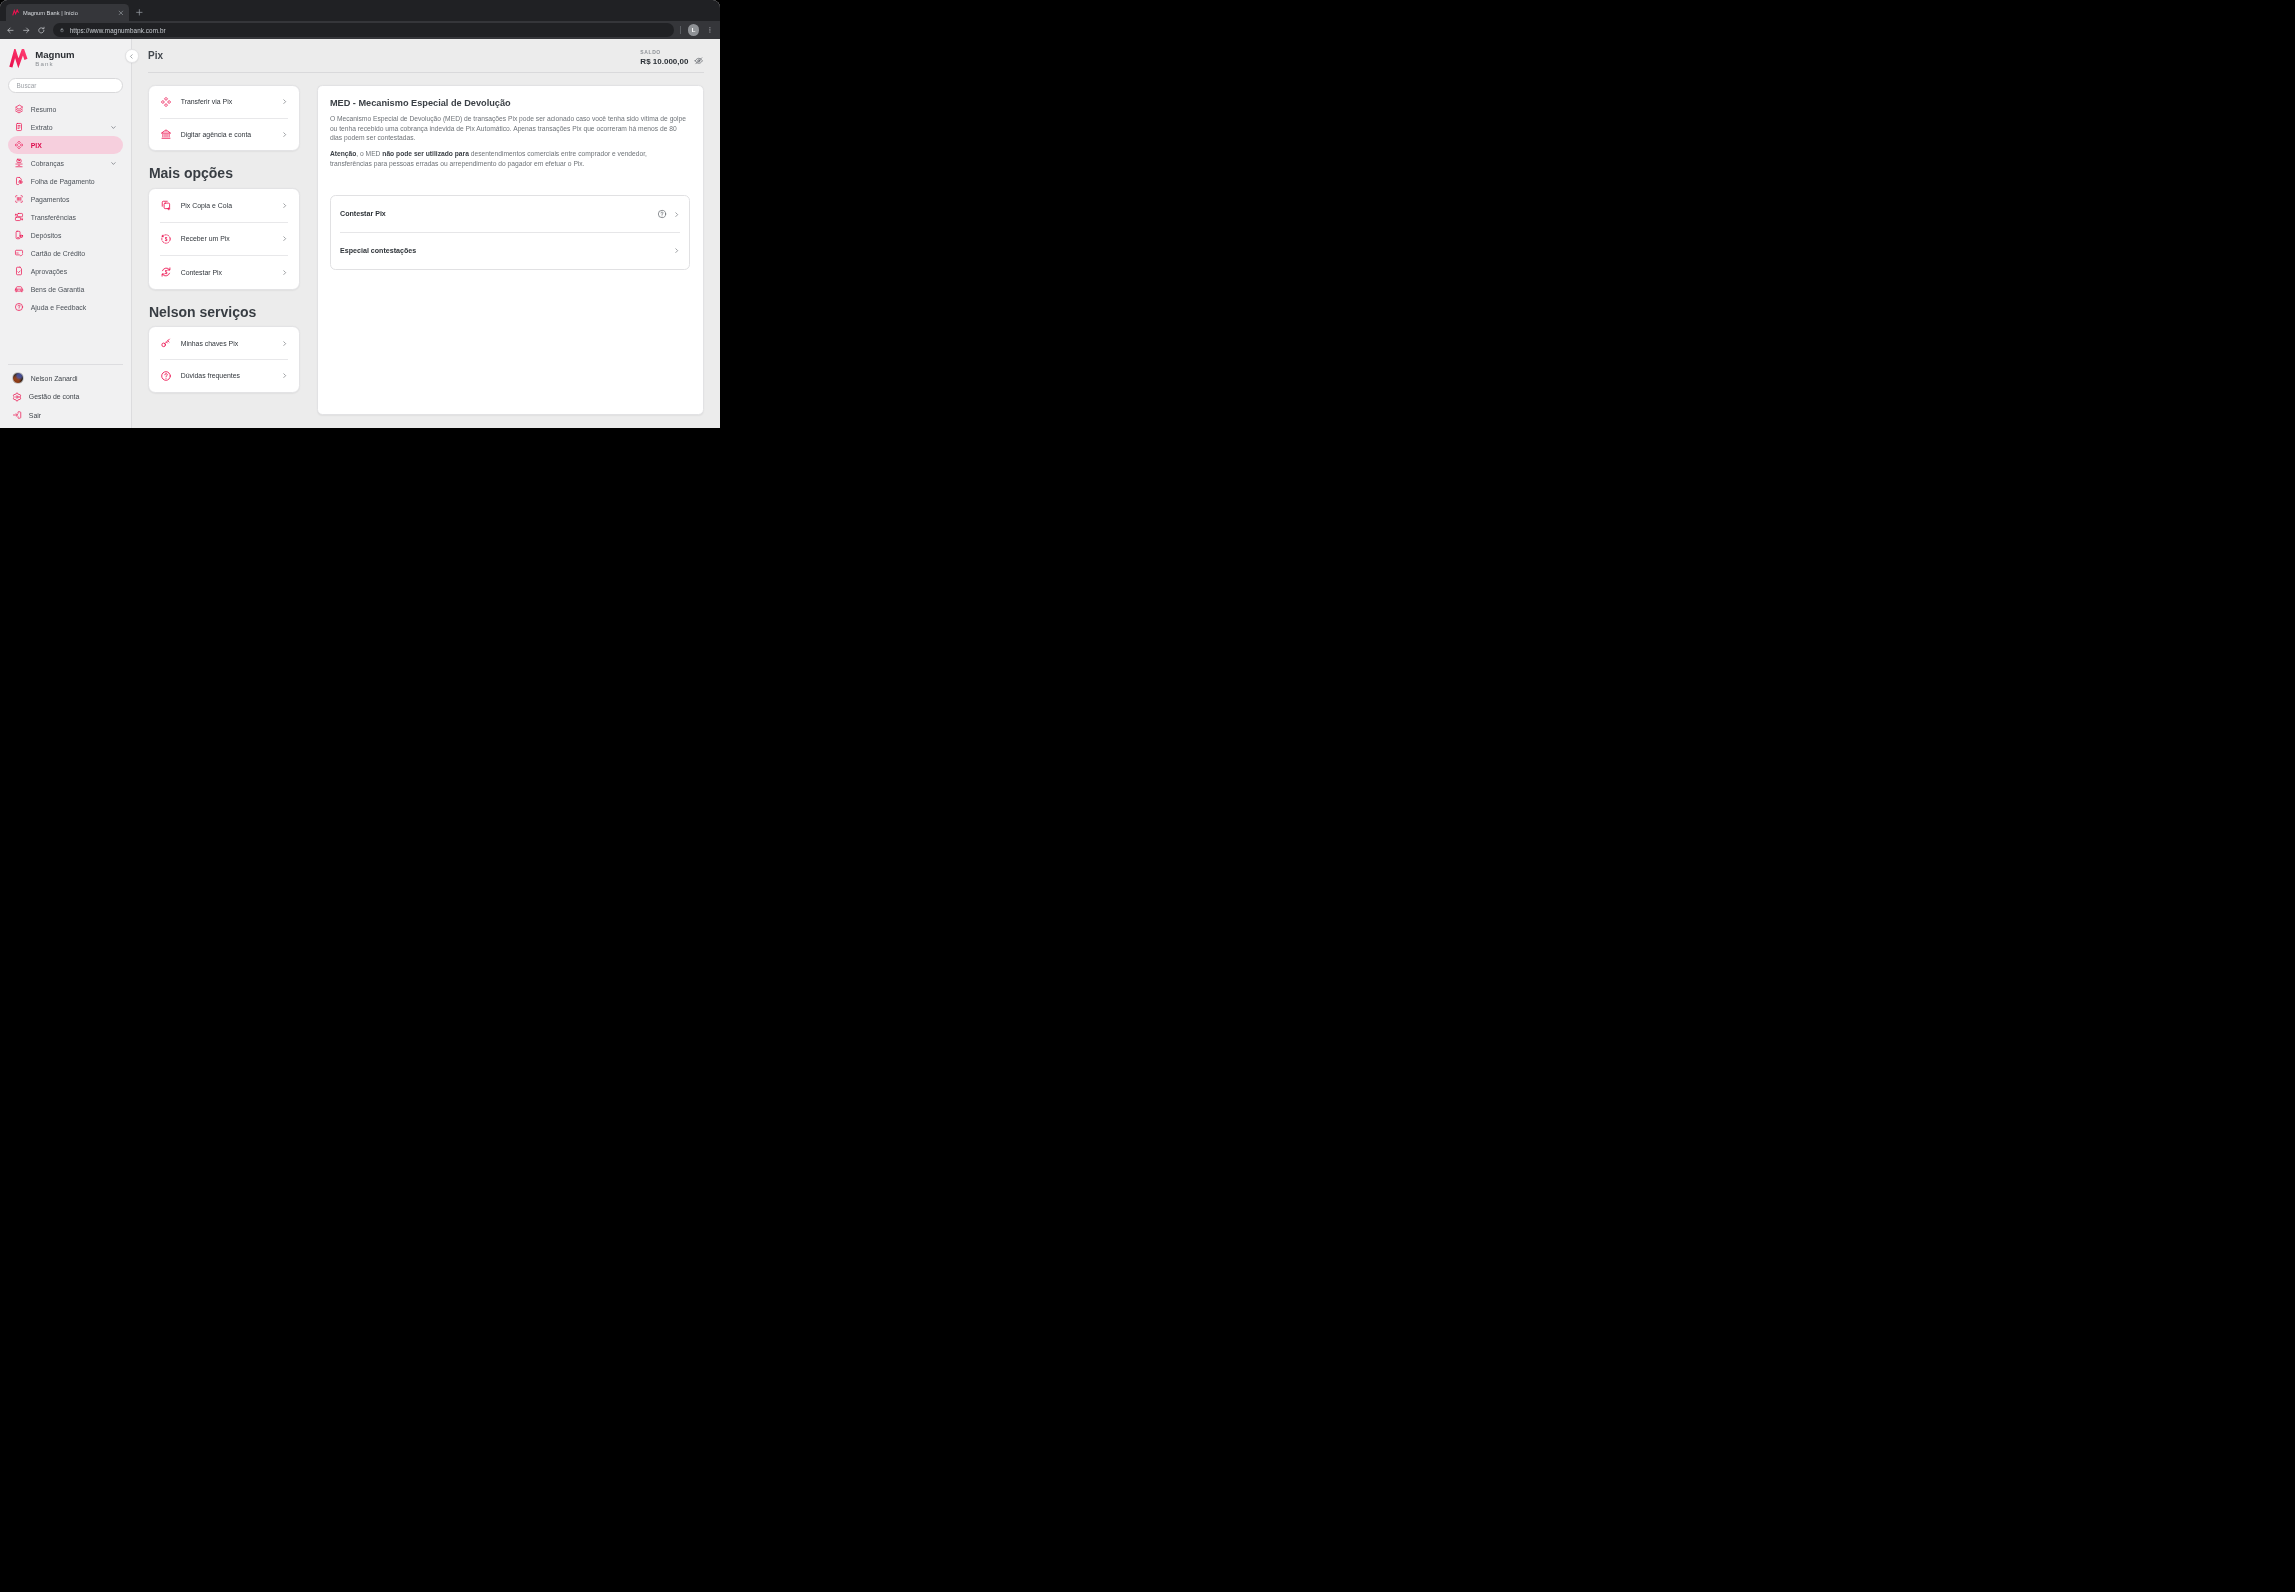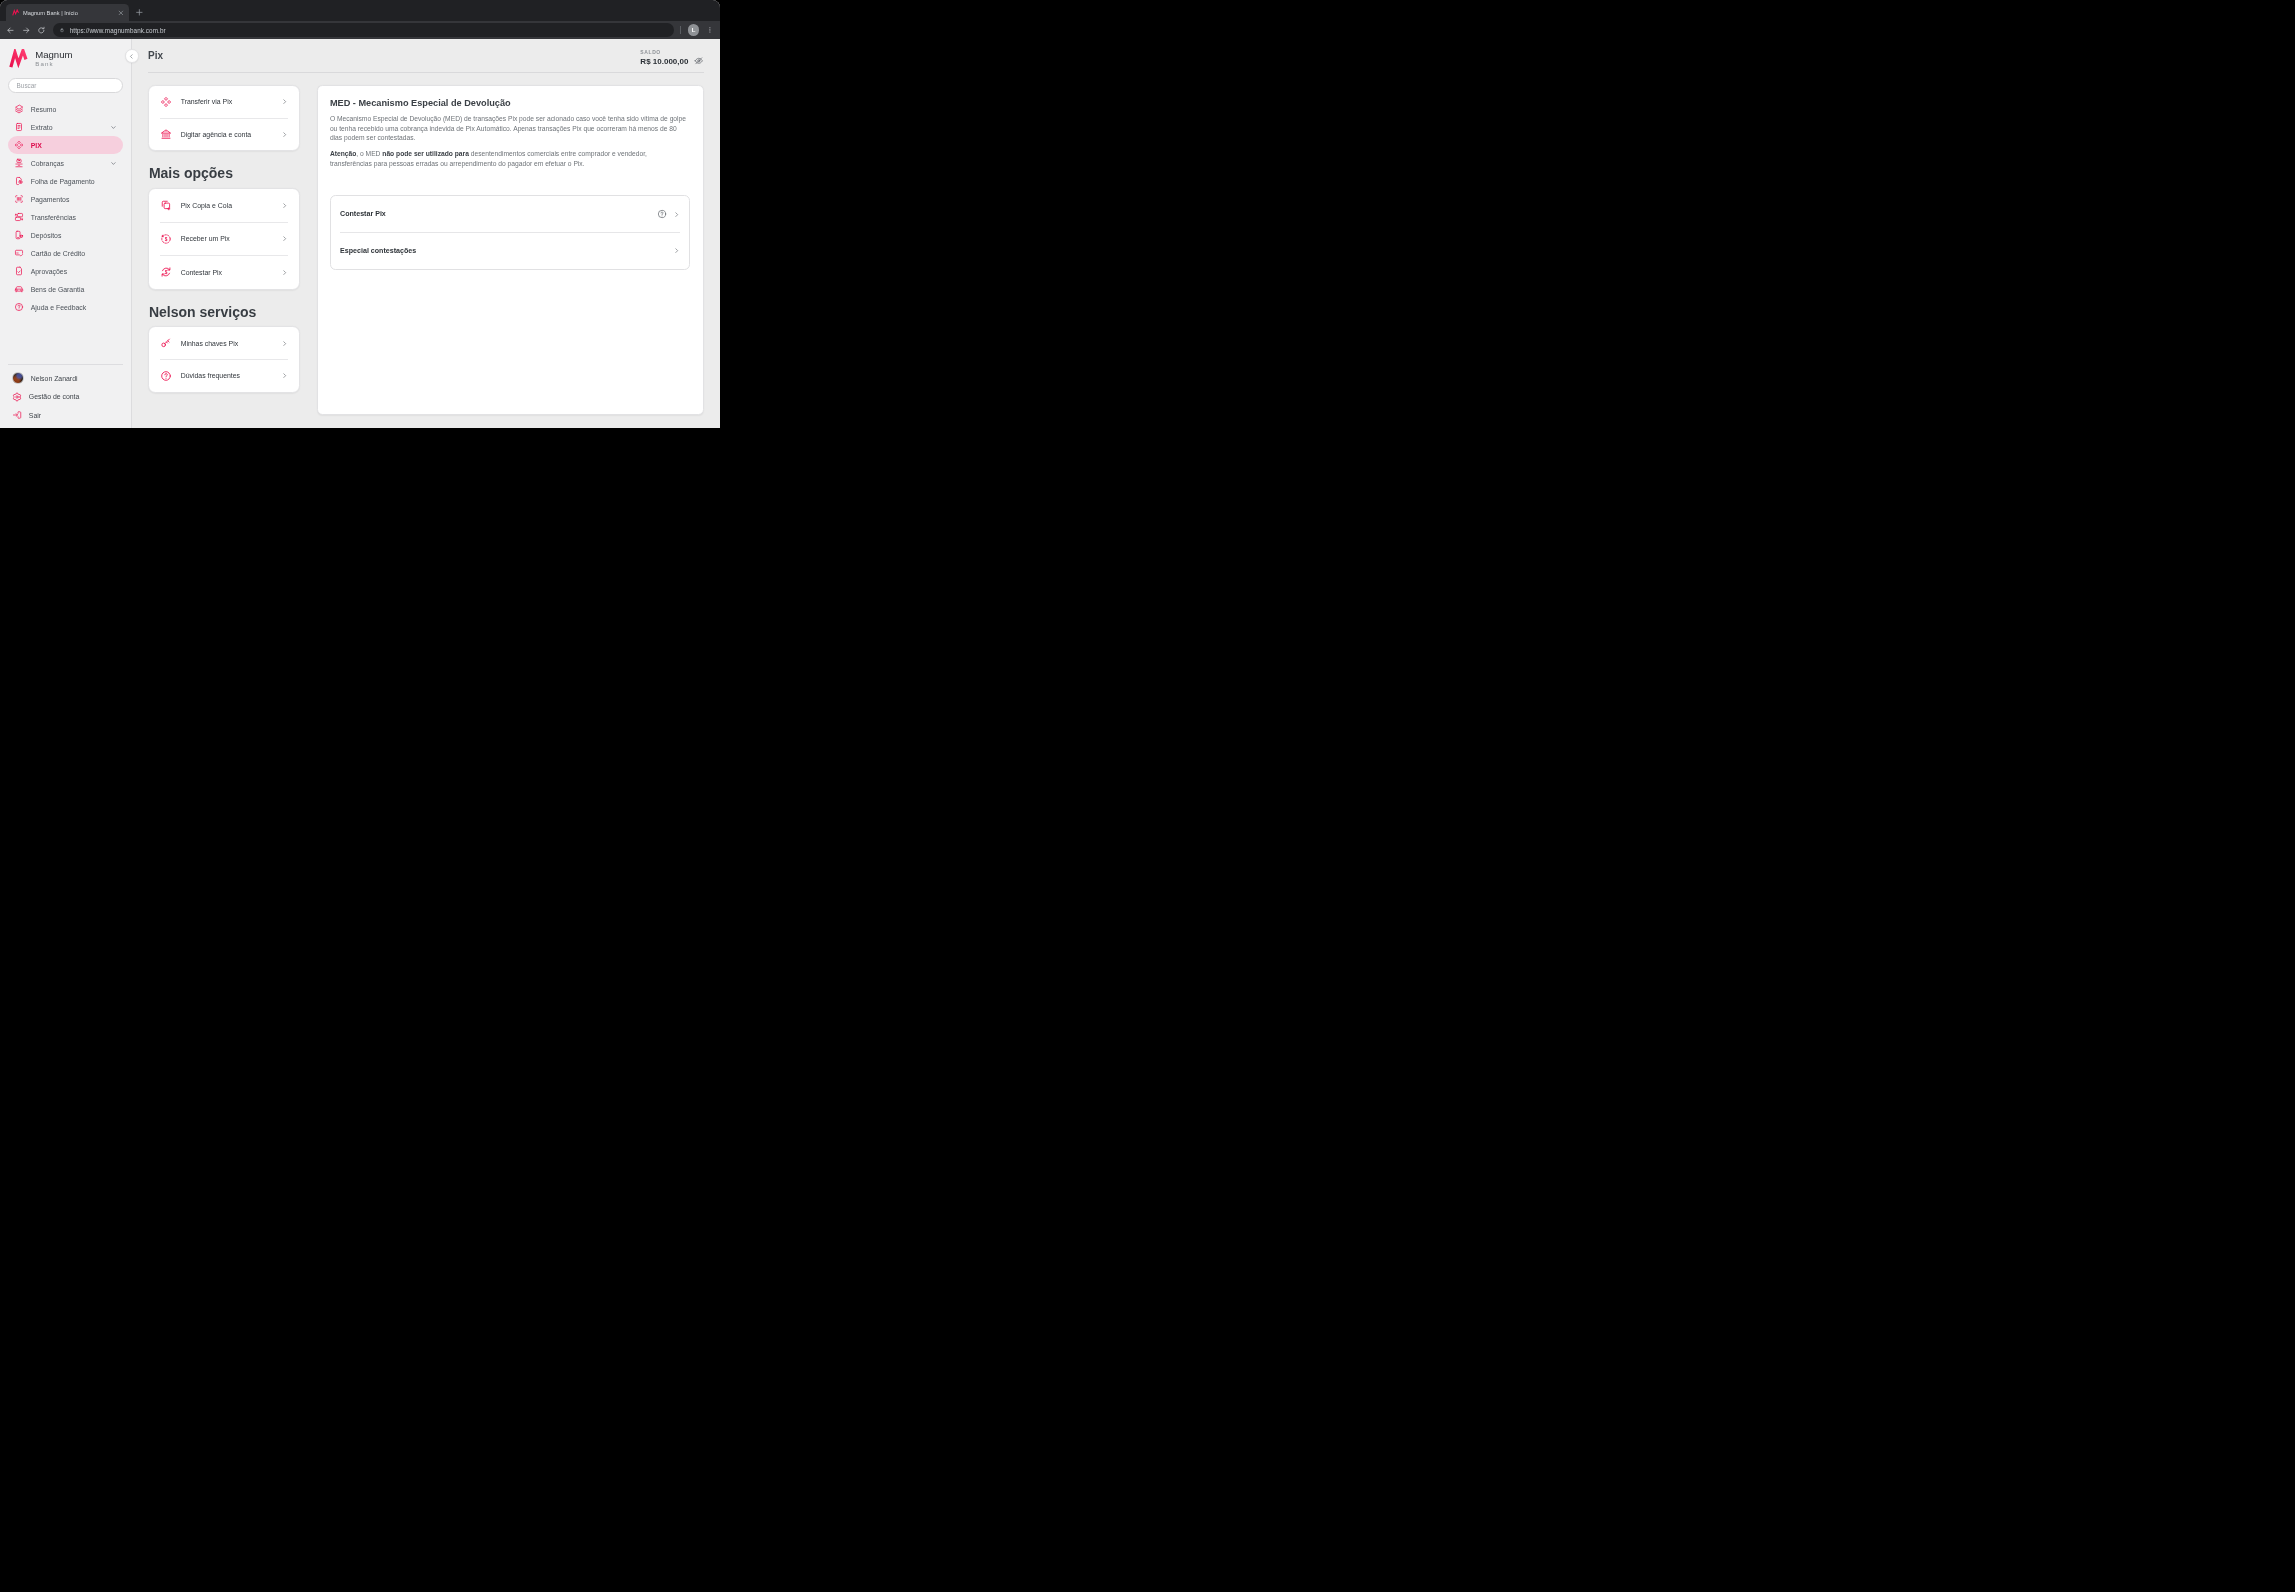--- a/index.html
+++ b/index.html
@@ -26,21 +26,21 @@
   .url{font-size:6.3px;color:#c9cdd2;letter-spacing:0.1px;}
   .tb-sep{width:0.5px;height:8.3px;background:#5b5e63;flex:none;}
   .profile-chip{width:11.5px;height:11.5px;border-radius:50%;background:#8f9296;color:#fff;font-size:6px;font-weight:700;display:flex;align-items:center;justify-content:center;flex:none;}
   .kebab{width:7.8px;height:7.8px;color:#c7cace;flex:none;}
 
   
   .app{flex:1;display:flex;position:relative;background:#ececec;min-height:0;}
   .sidebar{width:132px;flex:none;background:#f1f1f2;border-right:0.5px solid #dcdcde;display:flex;flex-direction:column;padding:7.3px 8.3px 3.7px;}
   .brand{display:flex;align-items:center;gap:5px;margin:2.8px 0.9px 9.2px;}
   .brand-mark{width:21px;height:19px;flex:none;}
-  .brand-name{display:block;font-size:9.6px;font-weight:400;color:#2b2e33;line-height:10px;}
+  .brand-name{display:block;font-size:9.6px;font-weight:700;color:#2b2e33;line-height:10px;}
   .brand-sub{display:block;font-size:6.2px;color:#8b8f94;letter-spacing:1.1px;line-height:7.8px;}
   .collapse{position:absolute;left:125px;top:10px;width:13.8px;height:13.8px;border-radius:50%;background:#fff;border:0.5px solid #e2e2e4;box-shadow:0 0.5px 1.4px rgba(0,0,0,.08);display:flex;align-items:center;justify-content:center;z-index:5;cursor:pointer;}
   .collapse svg{width:6.9px;height:6.9px;color:#7c8085;}
   .search{height:15.6px;border-radius:7.8px;border:0.5px solid #d8d8da;background:#fff;padding:0 7.3px;font-size:6.4px;color:#3c4146;outline:none;font-family:"Liberation Sans",sans-serif;}
   .search::placeholder{color:#9da1a6;}
   .menu{margin-top:6.9px;display:flex;flex-direction:column;}
   .mi{height:18px;border-radius:9px;display:flex;align-items:center;gap:6.4px;padding:0 6px;color:#4b5158;font-size:6.9px;cursor:pointer;}
   .mi .icon{width:10px;height:10px;color:var(--brand);flex:none;}
   .mi .chev-down{width:6.9px;height:6.9px;color:#5f646a;margin-left:auto;flex:none;}
   .mi.active{background:var(--brand-pill);color:var(--brand-active);font-weight:600;}

